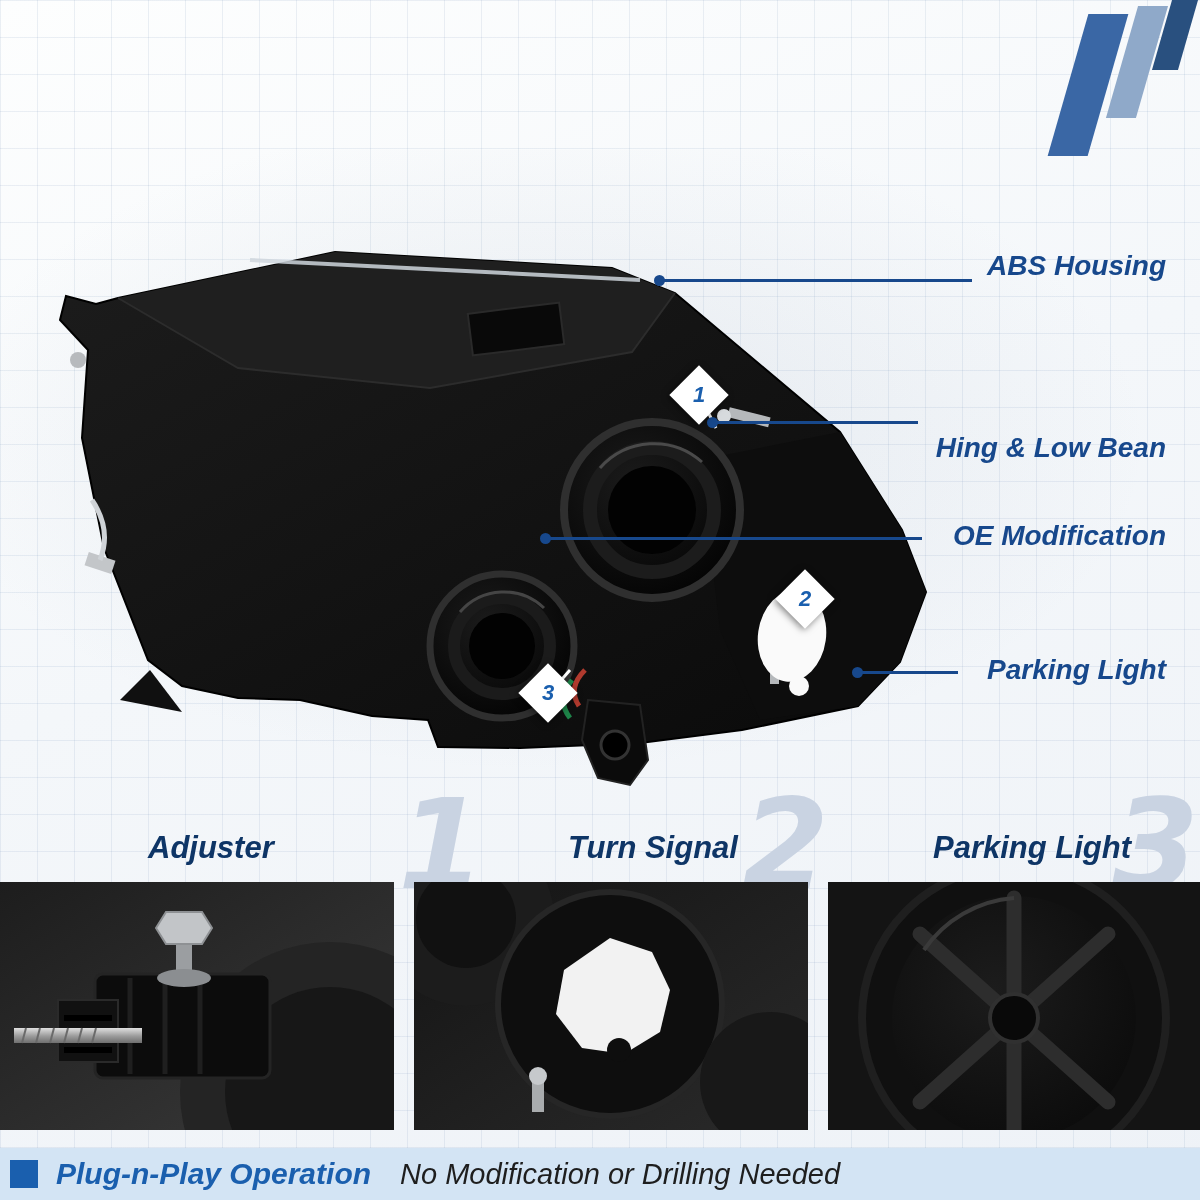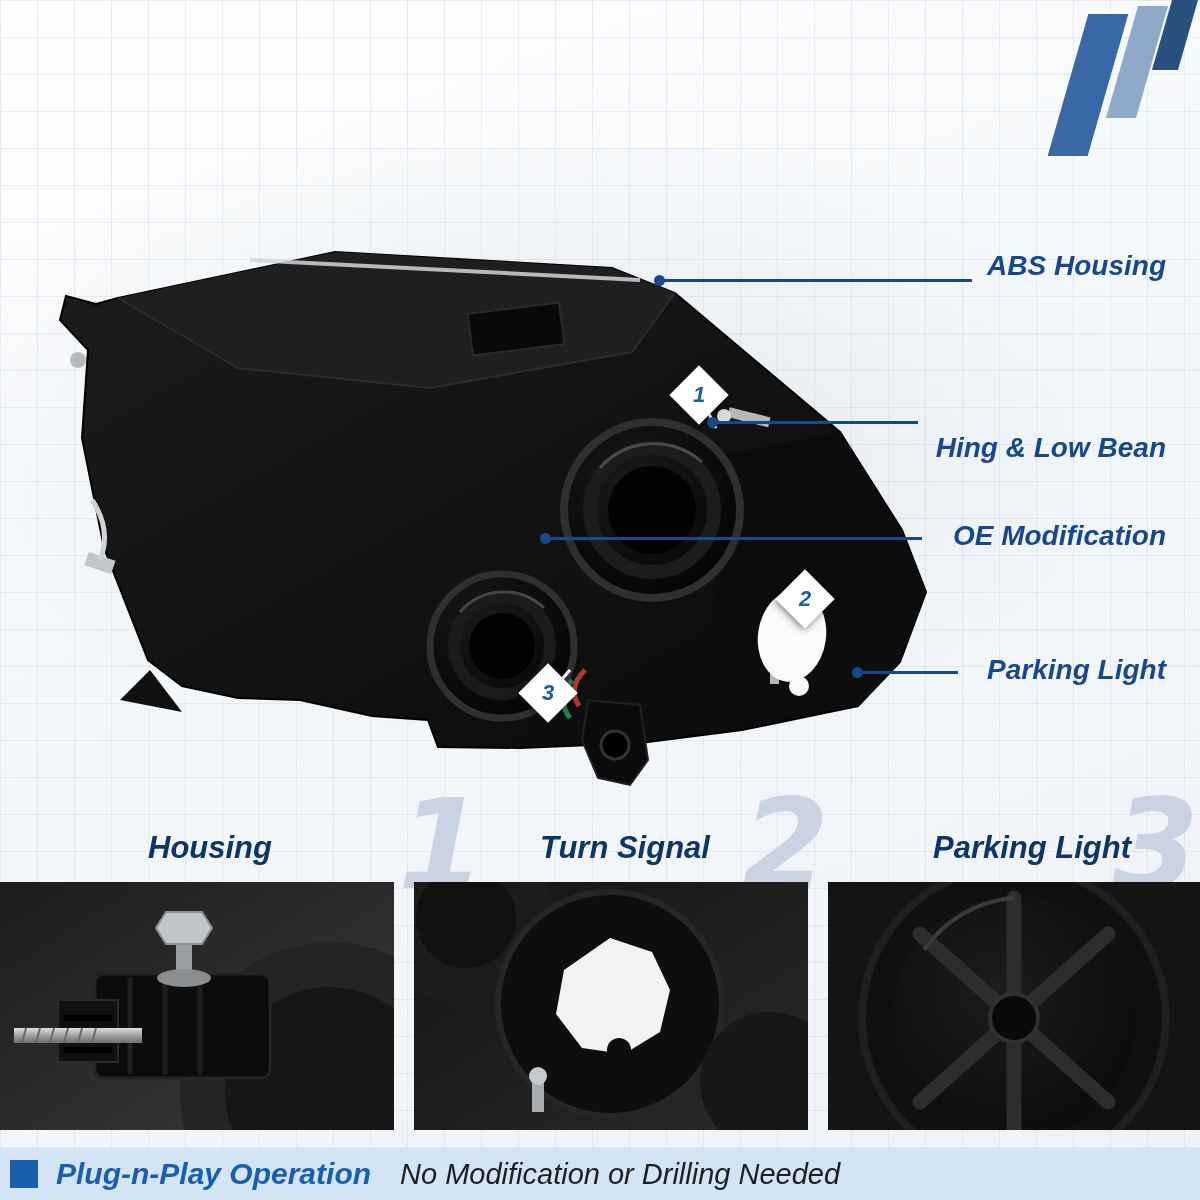--- a/index.html
+++ b/index.html
@@ -176,22 +176,22 @@
     <span class="num">2</span>
   </div>
   <div class="diamond" style="left:527px;top:672px;">
     <span class="num">3</span>
   </div>
 
   <div class="ghost-num" style="left:398px;top:782px;">1</div>
   <div class="ghost-num" style="left:742px;top:782px;">2</div>
   <div class="ghost-num" style="left:1112px;top:782px;">3</div>
 
-  <div class="feature-label" style="left:148px;top:830px;">Housing</div>
-  <div class="feature-label" style="left:540px;top:830px;">Turn Signal</div>
+  <div class="feature-label" style="left:148px;top:830px;">Adjuster</div>
+  <div class="feature-label" style="left:568px;top:830px;">Turn Signal</div>
   <div class="feature-label" style="left:933px;top:830px;">Parking Light</div>
 
   <div class="panel panel1">
     <svg width="394" height="248" viewBox="0 0 394 248" aria-hidden="true">
       <defs>
         <linearGradient id="p1bg" x1="0" y1="0" x2="1" y2="1">
           <stop offset="0%" stop-color="#1d1d1d"></stop>
             <stop offset="100%" stop-color="#3a3a3a"></stop>
         </linearGradient>
         <linearGradient id="silver" x1="0" y1="0" x2="0" y2="1">

